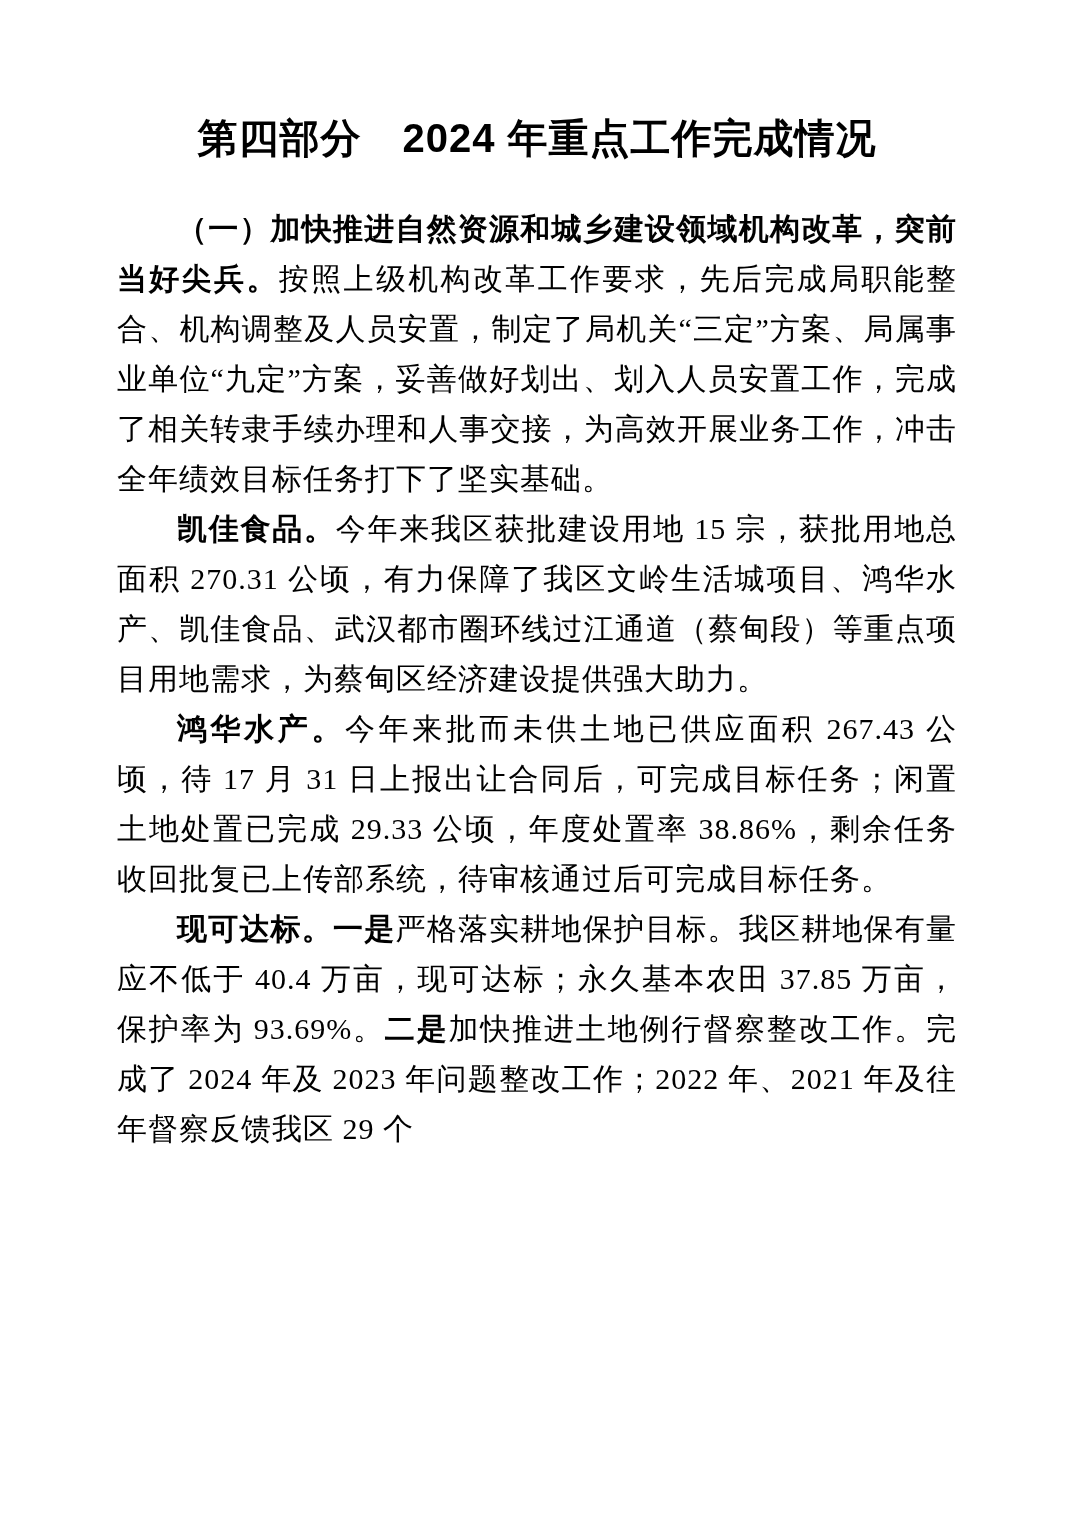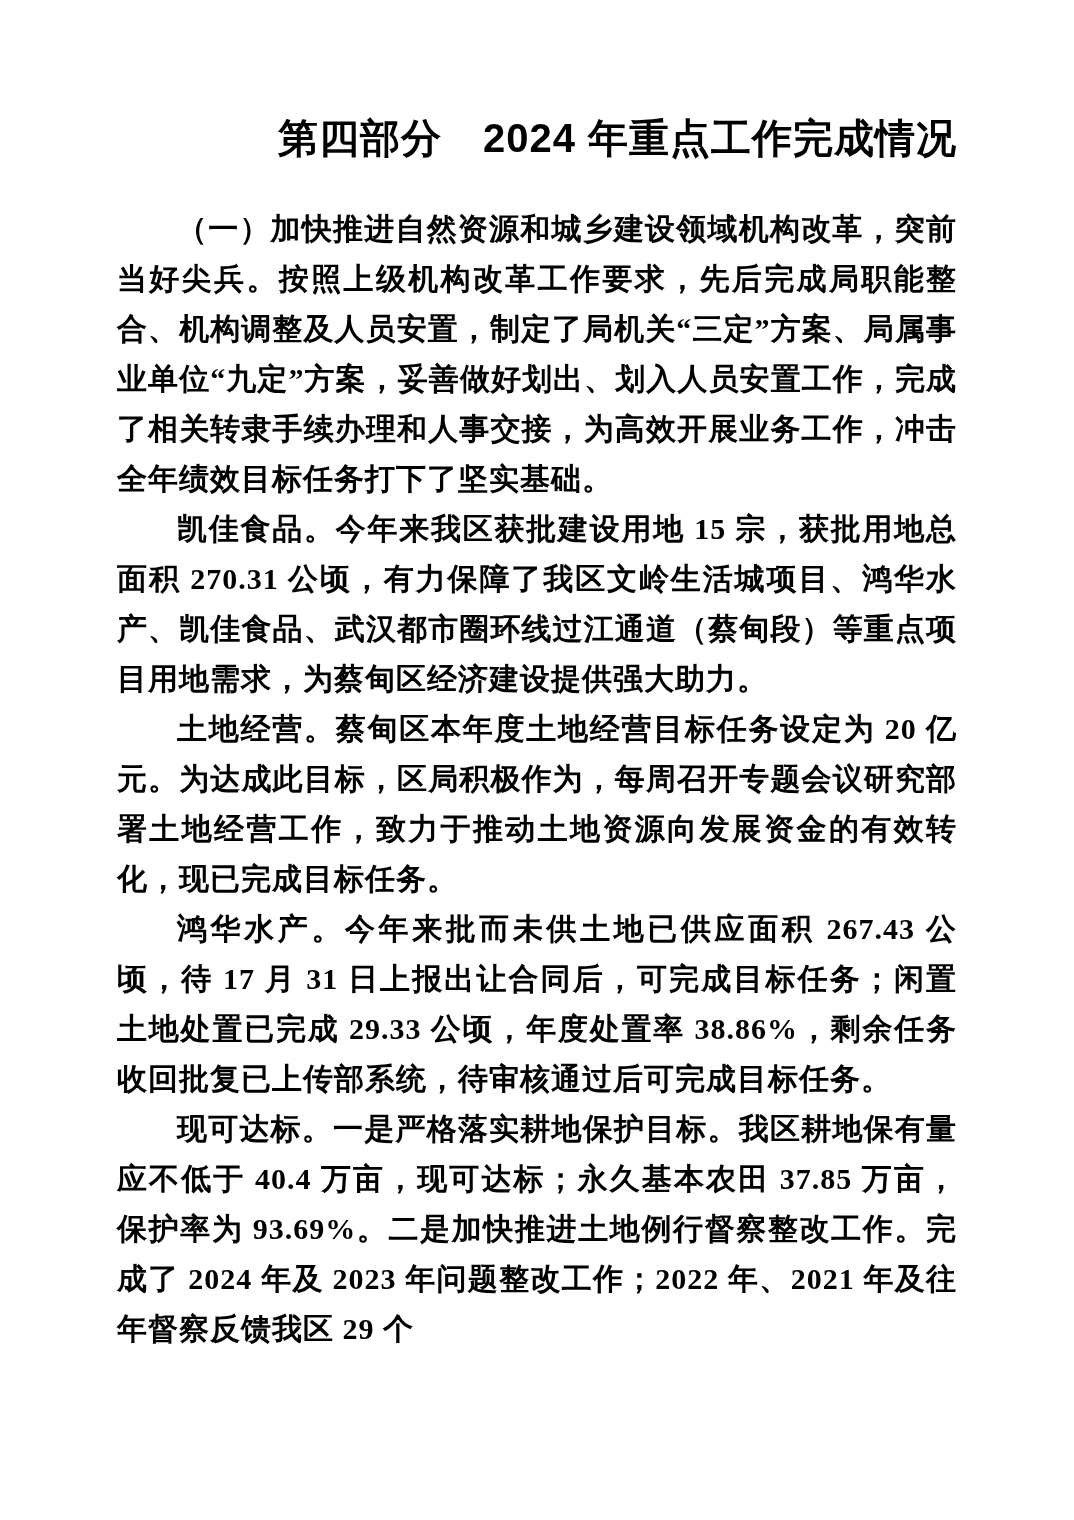--- a/index.html
+++ b/index.html
@@ -17,51 +17,50 @@
     padding: 110px 117px 0 117px;
     overflow: hidden;
     color: #000000;
     font-family: "Liberation Serif", serif;
   }
   .doc-title {
     font-family: "Liberation Sans", sans-serif;
     font-size: 40px;
     font-weight: 700;
     line-height: 56px;
-    text-align: right;
+    text-align: center;
     margin: 0 0 38px 0;
     letter-spacing: 1px;
     white-space: nowrap;
   }
   .para {
     font-size: 30px;
     line-height: 50px;
     margin: 0;
     text-align: justify;
     text-indent: 2em;
     letter-spacing: 1px;
   }
   .run-bold {
     font-weight: 700;
   }
   .run-normal {
-    font-weight: 700;
+    font-weight: 400;
   }
 </style>
 </head>
 <body>
 
 <div class="page">
 
   <h1 class="doc-title">第四部分　2024 年重点工作完成情况</h1>
 
   <p class="para"><span class="run-bold">（一）加快推进自然资源和城乡建设领域机构改革，突前当好尖兵。</span><span class="run-normal">按照上级机构改革工作要求，先后完成局职能整合、机构调整及人员安置，制定了局机关“三定”方案、局属事业单位“九定”方案，妥善做好划出、划入人员安置工作，完成了相关转隶手续办理和人事交接，为高效开展业务工作，冲击全年绩效目标任务打下了坚实基础。</span></p>
 
 
   <p class="para"><span class="run-bold">凯佳食品。</span><span class="run-normal">今年来我区获批建设用地 15 宗，获批用地总面积 270.31 公顷，有力保障了我区文岭生活城项目、鸿华水产、凯佳食品、武汉都市圈环线过江通道（蔡甸段）等重点项目用地需求，为蔡甸区经济建设提供强大助力。</span></p>
 
-  <p class="para"><span class="run-bold">土地经营。</span><span class="run-normal">蔡甸区本年度土地经营目标任务设定为 20 亿元。为达成此目标，区局积极作为，每周召开专题会议研究部署土地经营工作，致力于推动土地资源向发展资金的有效转化，现已完成目标任务。</span></p>
 
   <p class="para"><span class="run-bold">鸿华水产。</span><span class="run-normal">今年来批而未供土地已供应面积 267.43 公顷，待 17 月 31 日上报出让合同后，可完成目标任务；闲置土地处置已完成 29.33 公顷，年度处置率 38.86%，剩余任务收回批复已上传部系统，待审核通过后可完成目标任务。</span></p>
 
   <p class="para"><span class="run-bold">现可达标。一是</span><span class="run-normal">严格落实耕地保护目标。我区耕地保有量应不低于 40.4 万亩，现可达标；永久基本农田 37.85 万亩，保护率为 93.69%。</span><span class="run-bold">二是</span><span class="run-normal">加快推进土地例行督察整改工作。完成了 2024 年及 2023 年问题整改工作；2022 年、2021 年及往年督察反馈我区 29 个</span></p>
 
 </div>
 
 </body></html>

